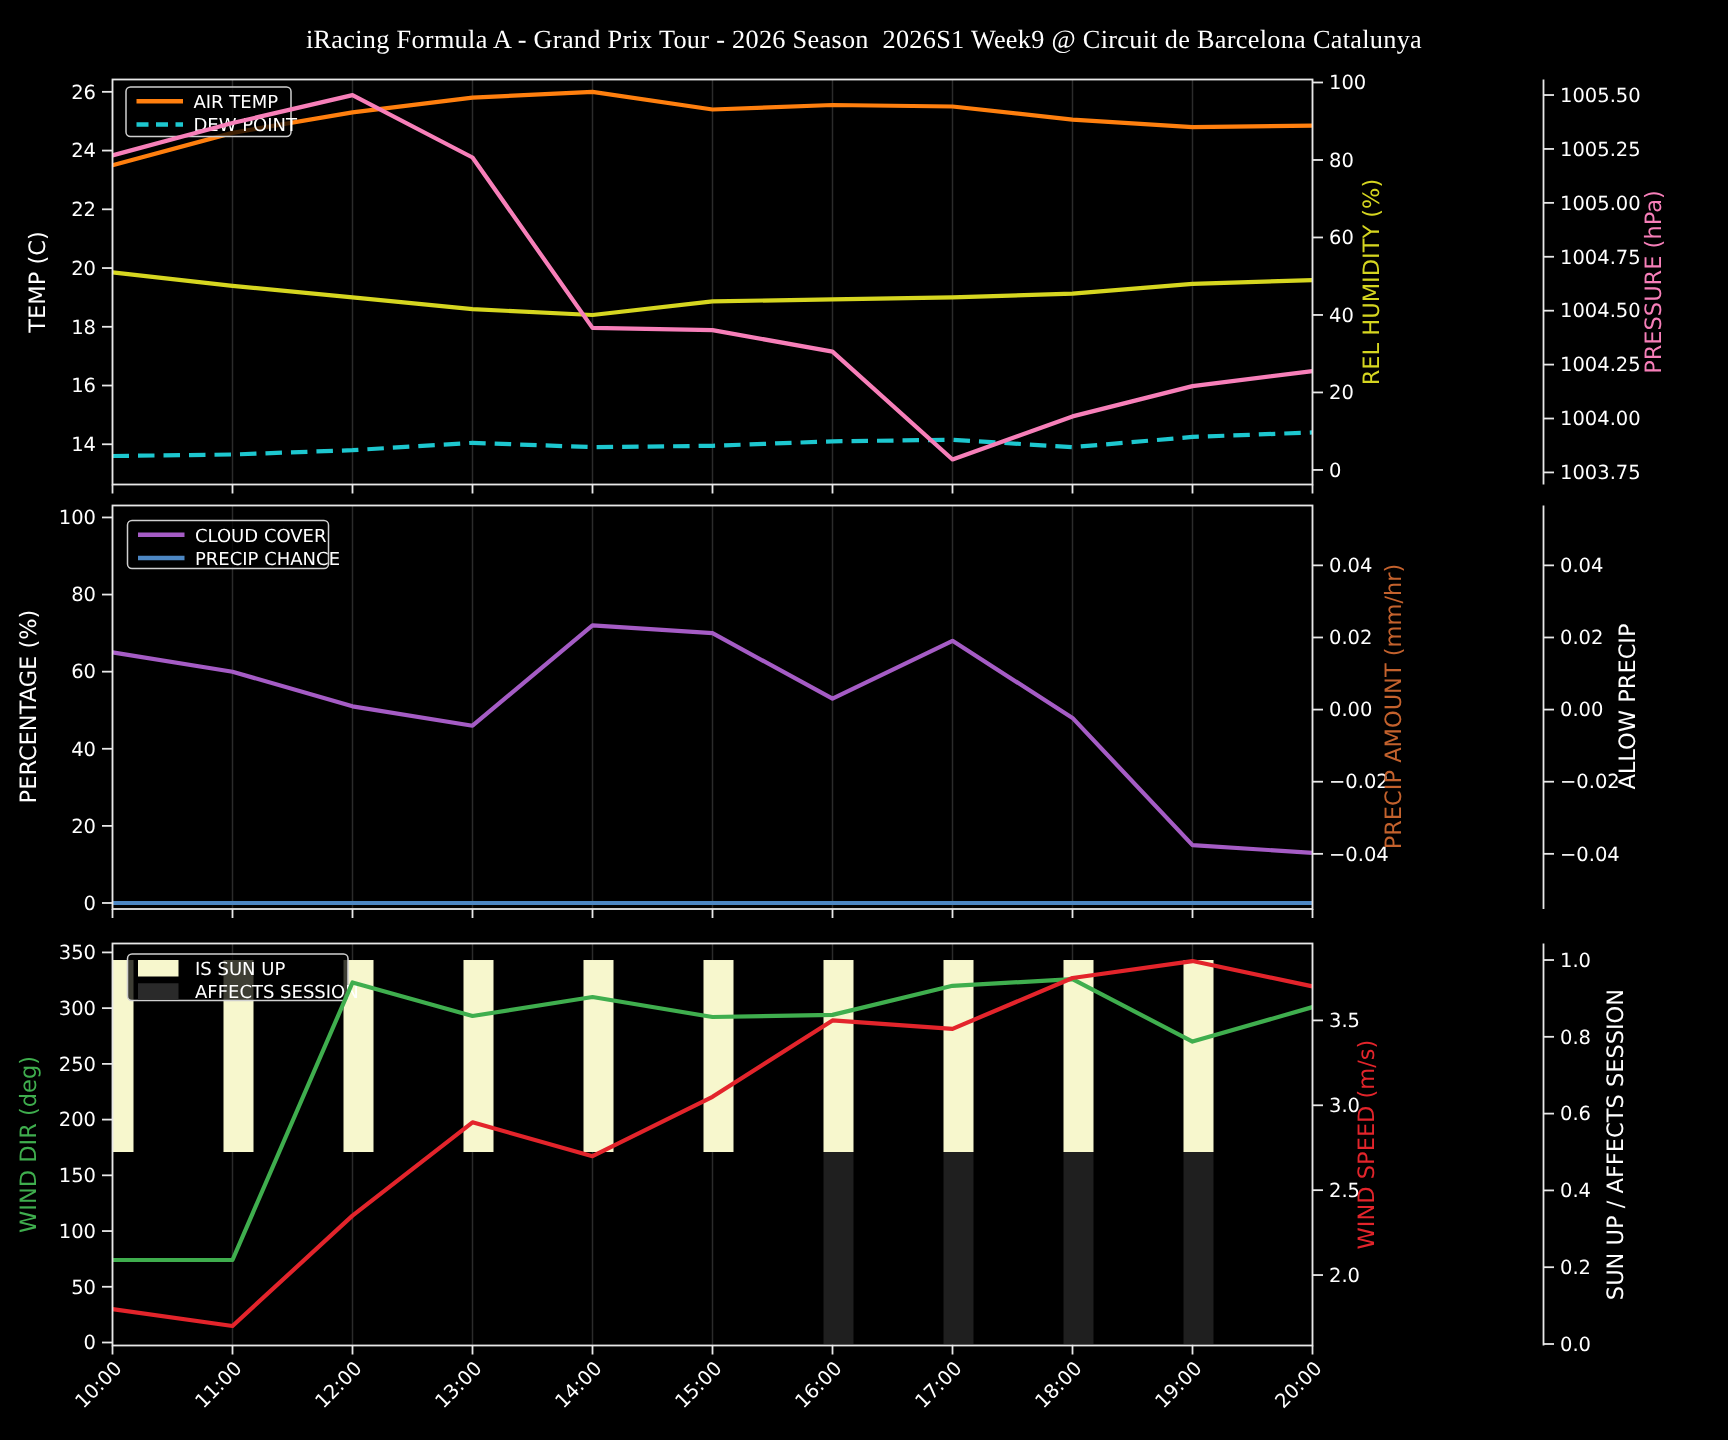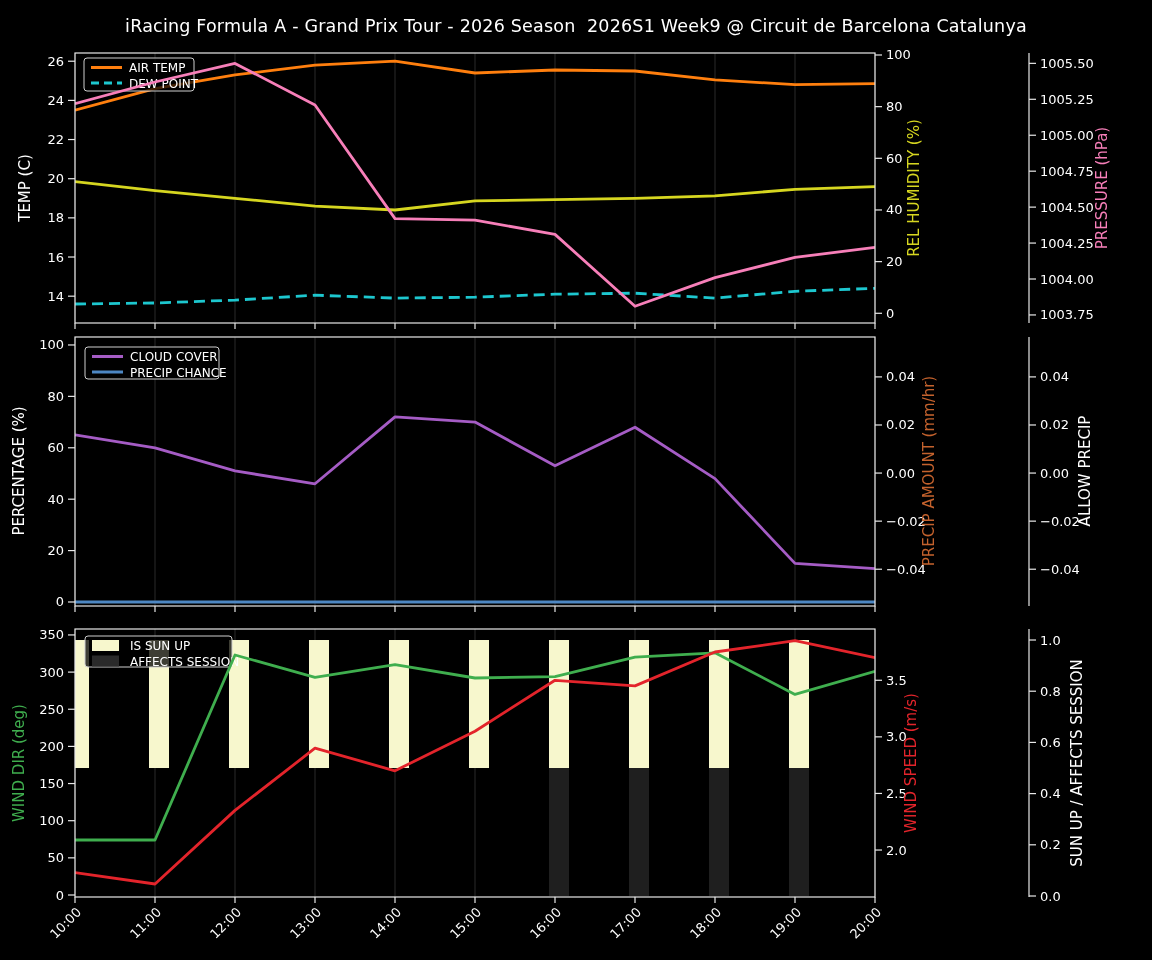--- a/index.html
+++ b/index.html
@@ -1,17 +1,17 @@
 <!DOCTYPE html>
 <html><head>
 <meta charset="utf-8">
 <style>
   html,body{margin:0;padding:0;background:#000;width:1152px;height:960px;overflow:hidden;}
   #figure{position:relative;width:1152px;height:960px;background:#000;font-family:"DejaVu Sans","Liberation Sans",sans-serif;}
-  #figure-title{position:absolute;top:16px;left:0;width:1152px;text-align:center;color:#fff;font-size:17.5px;letter-spacing:0.2px;white-space:pre;}
+  #figure-title{position:absolute;top:16px;left:0;width:1152px;text-align:center;color:#fff;font-size:17.5px;letter-spacing:0.2px;white-space:pre;font-family:Liberation Serif, serif;}
   svg{position:absolute;top:0;left:0;}
   text{font-family:"DejaVu Sans","Liberation Sans",sans-serif;}
 </style>
 </head>
 <body>
 
 <div id="figure">
   <div id="figure-title">iRacing Formula A - Grand Prix Tour - 2026 Season  2026S1 Week9 @ Circuit de Barcelona Catalunya</div>
   <svg id="figure-svg" width="1152" height="960" viewBox="0 0 1152 960">
       <defs>

